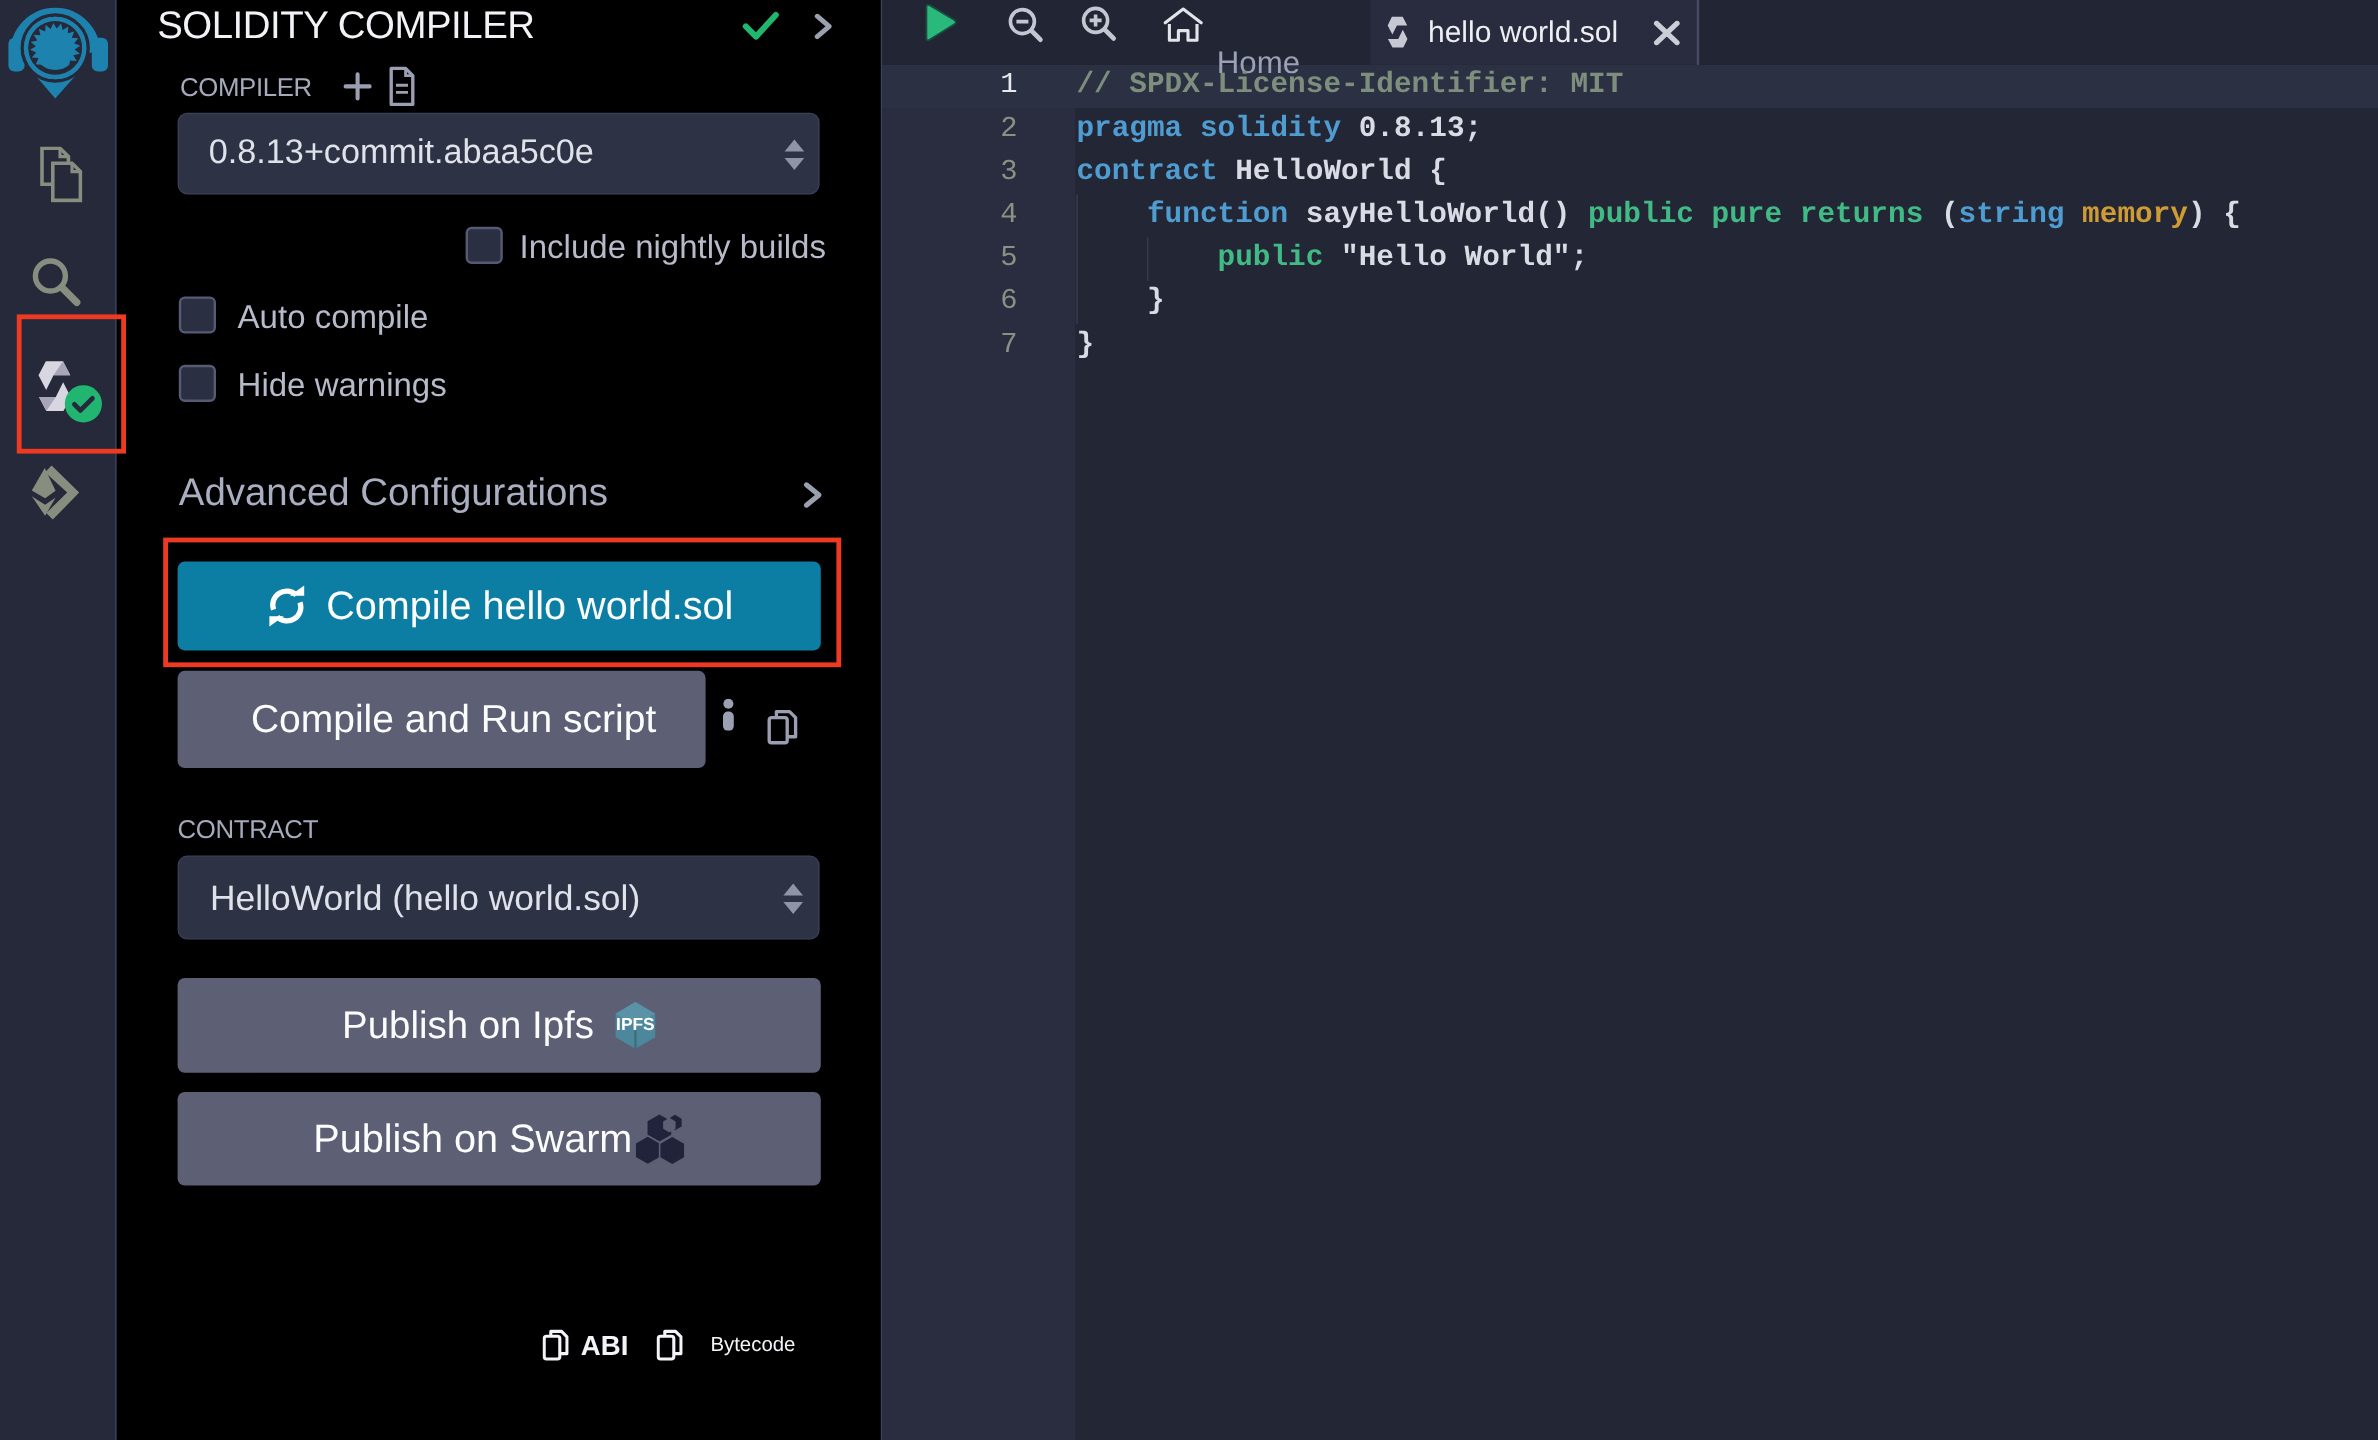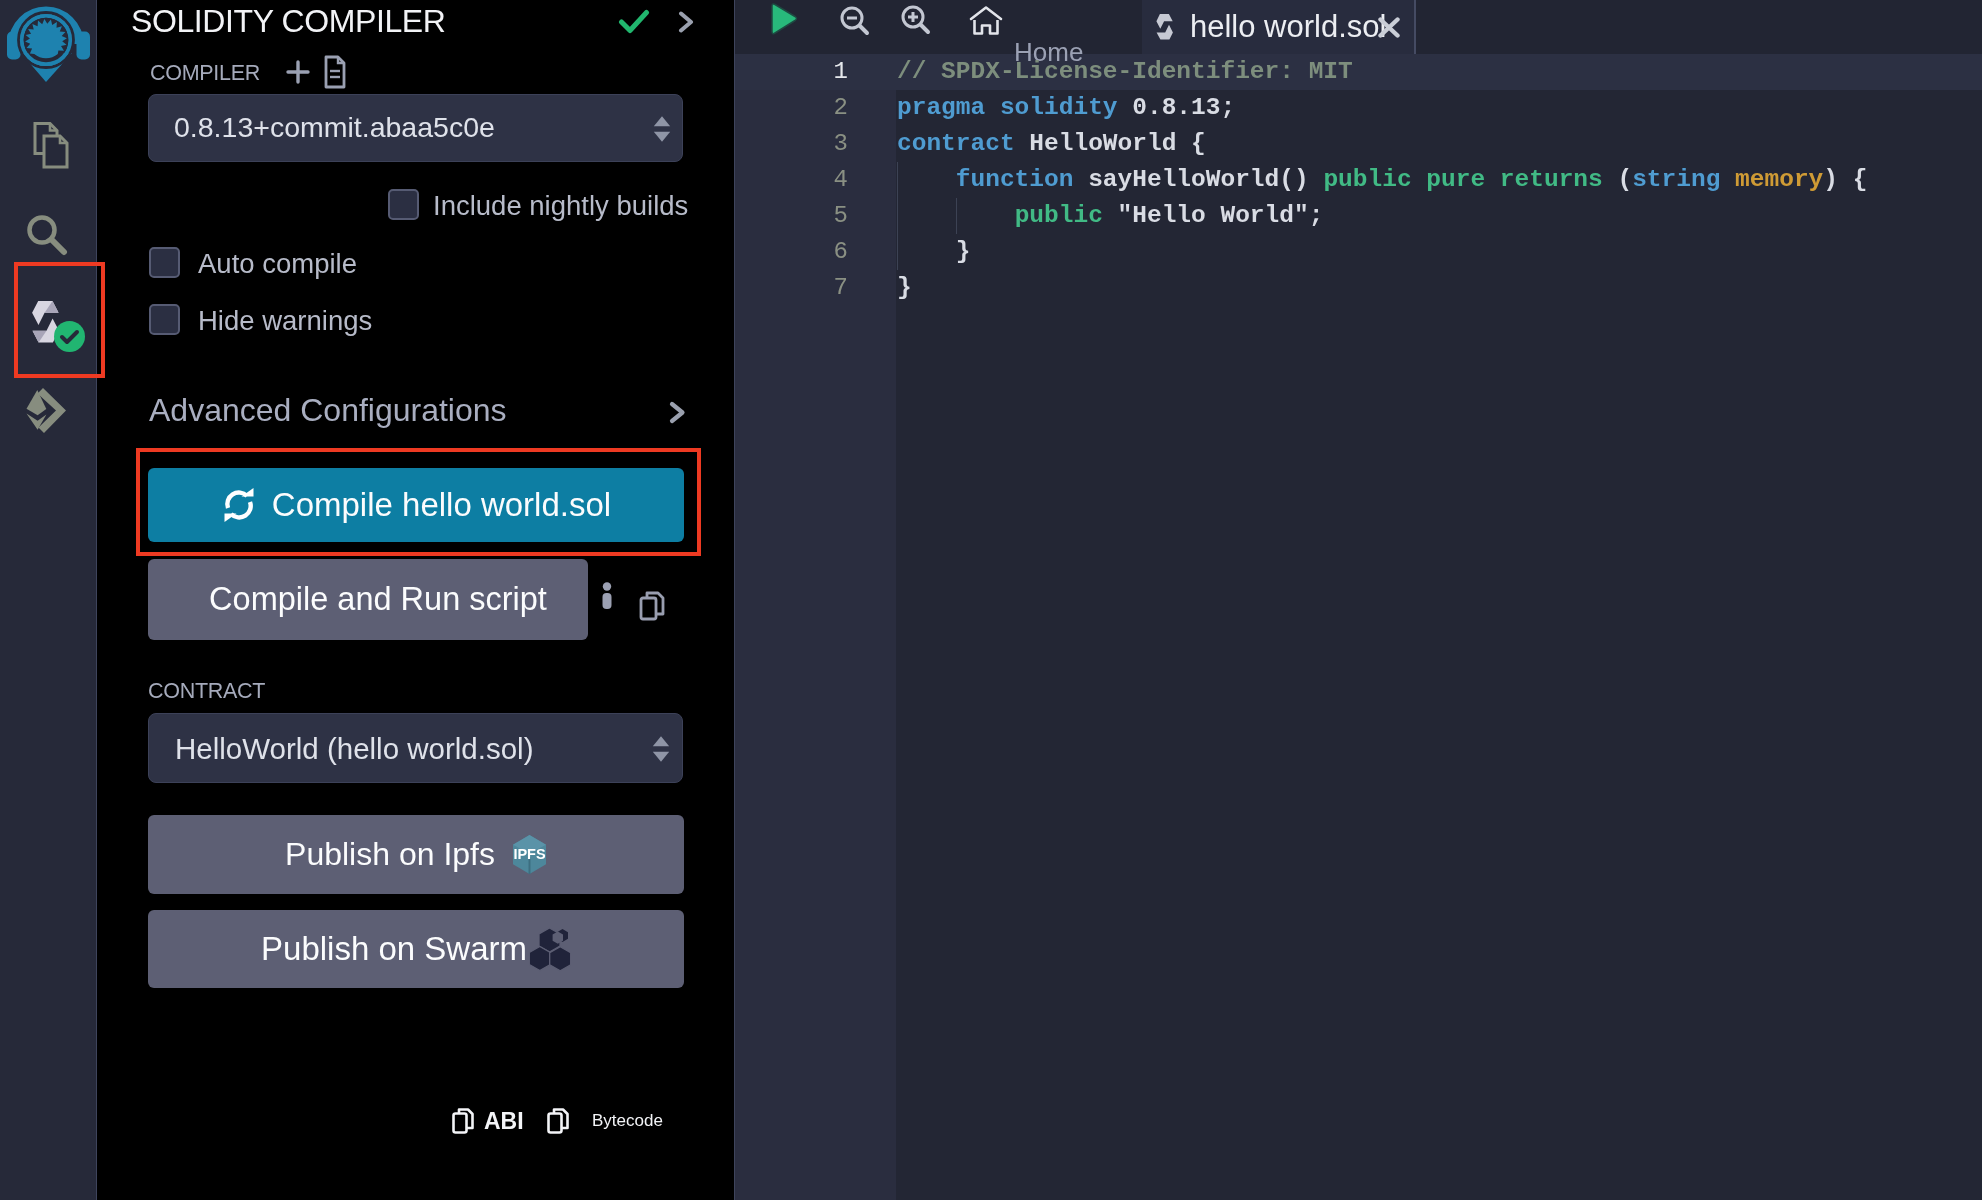--- a/index.html
+++ b/index.html
@@ -57,21 +57,21 @@
         <path d="M3 14 L18 2.5 L33 14" fill="none" stroke="#e2e4ea" stroke-width="2.6" stroke-linecap="round" stroke-linejoin="round"></path>
         <path d="M6.5 15 L6.5 28.5 L14 28.5 L14 20.5 L22 20.5 L22 28.5 L29.5 28.5 L29.5 15" fill="none" stroke="#e2e4ea" stroke-width="2.6" stroke-linejoin="round"></path>
       </svg>
       <div class="abs" style="left:279px;top:4px;height:40px;line-height:40px;font-size:26px;color:#9ba1b4;margin-top:28px;">Home</div>
 
       <div class="abs" style="left:407px;top:0;width:274px;height:54px;background:#282c3e;border-right:2px solid #454b63;">
         <svg class="abs" style="left:14px;top:13px;" width="27" height="28" viewBox="0 0 27 28">
           <path d="M3.9 1 L12.9 1 L16.7 8.2 L8.1 8.2 L4.3 15.8 L0.4 8.2 Z" fill="#c6c9d3"></path>
           <path d="M13.4 26.6 L4.4 26.6 L0.6 19.4 L9.2 19.4 L13 11.8 L16.9 19.4 Z" fill="#c6c9d3"></path>
         </svg>
-        <div class="abs" style="left:48px;top:7px;height:40px;line-height:40px;font-size:31px;color:#eceef2;">hello world.sol</div>
+        <div class="abs" style="left:48px;top:7px;height:40px;line-height:40px;font-size:25px;color:#eceef2;">hello world.sol</div>
         <svg class="abs" style="left:235px;top:17px;" width="24" height="21" viewBox="0 0 24 21">
           <path d="M3.5 2.5 L20.5 18.5 M20.5 2.5 L3.5 18.5" stroke="#caced7" stroke-width="4.4" stroke-linecap="round"></path>
         </svg>
       </div>
     </div>
 
     <div class="lnum abs" style="left:0;top:54px;color:#e6e8ec;">1</div>
     <div class="lnum abs" style="left:0;top:90px;">2</div>
     <div class="lnum abs" style="left:0;top:126px;">3</div>
     <div class="lnum abs" style="left:0;top:162px;">4</div>

